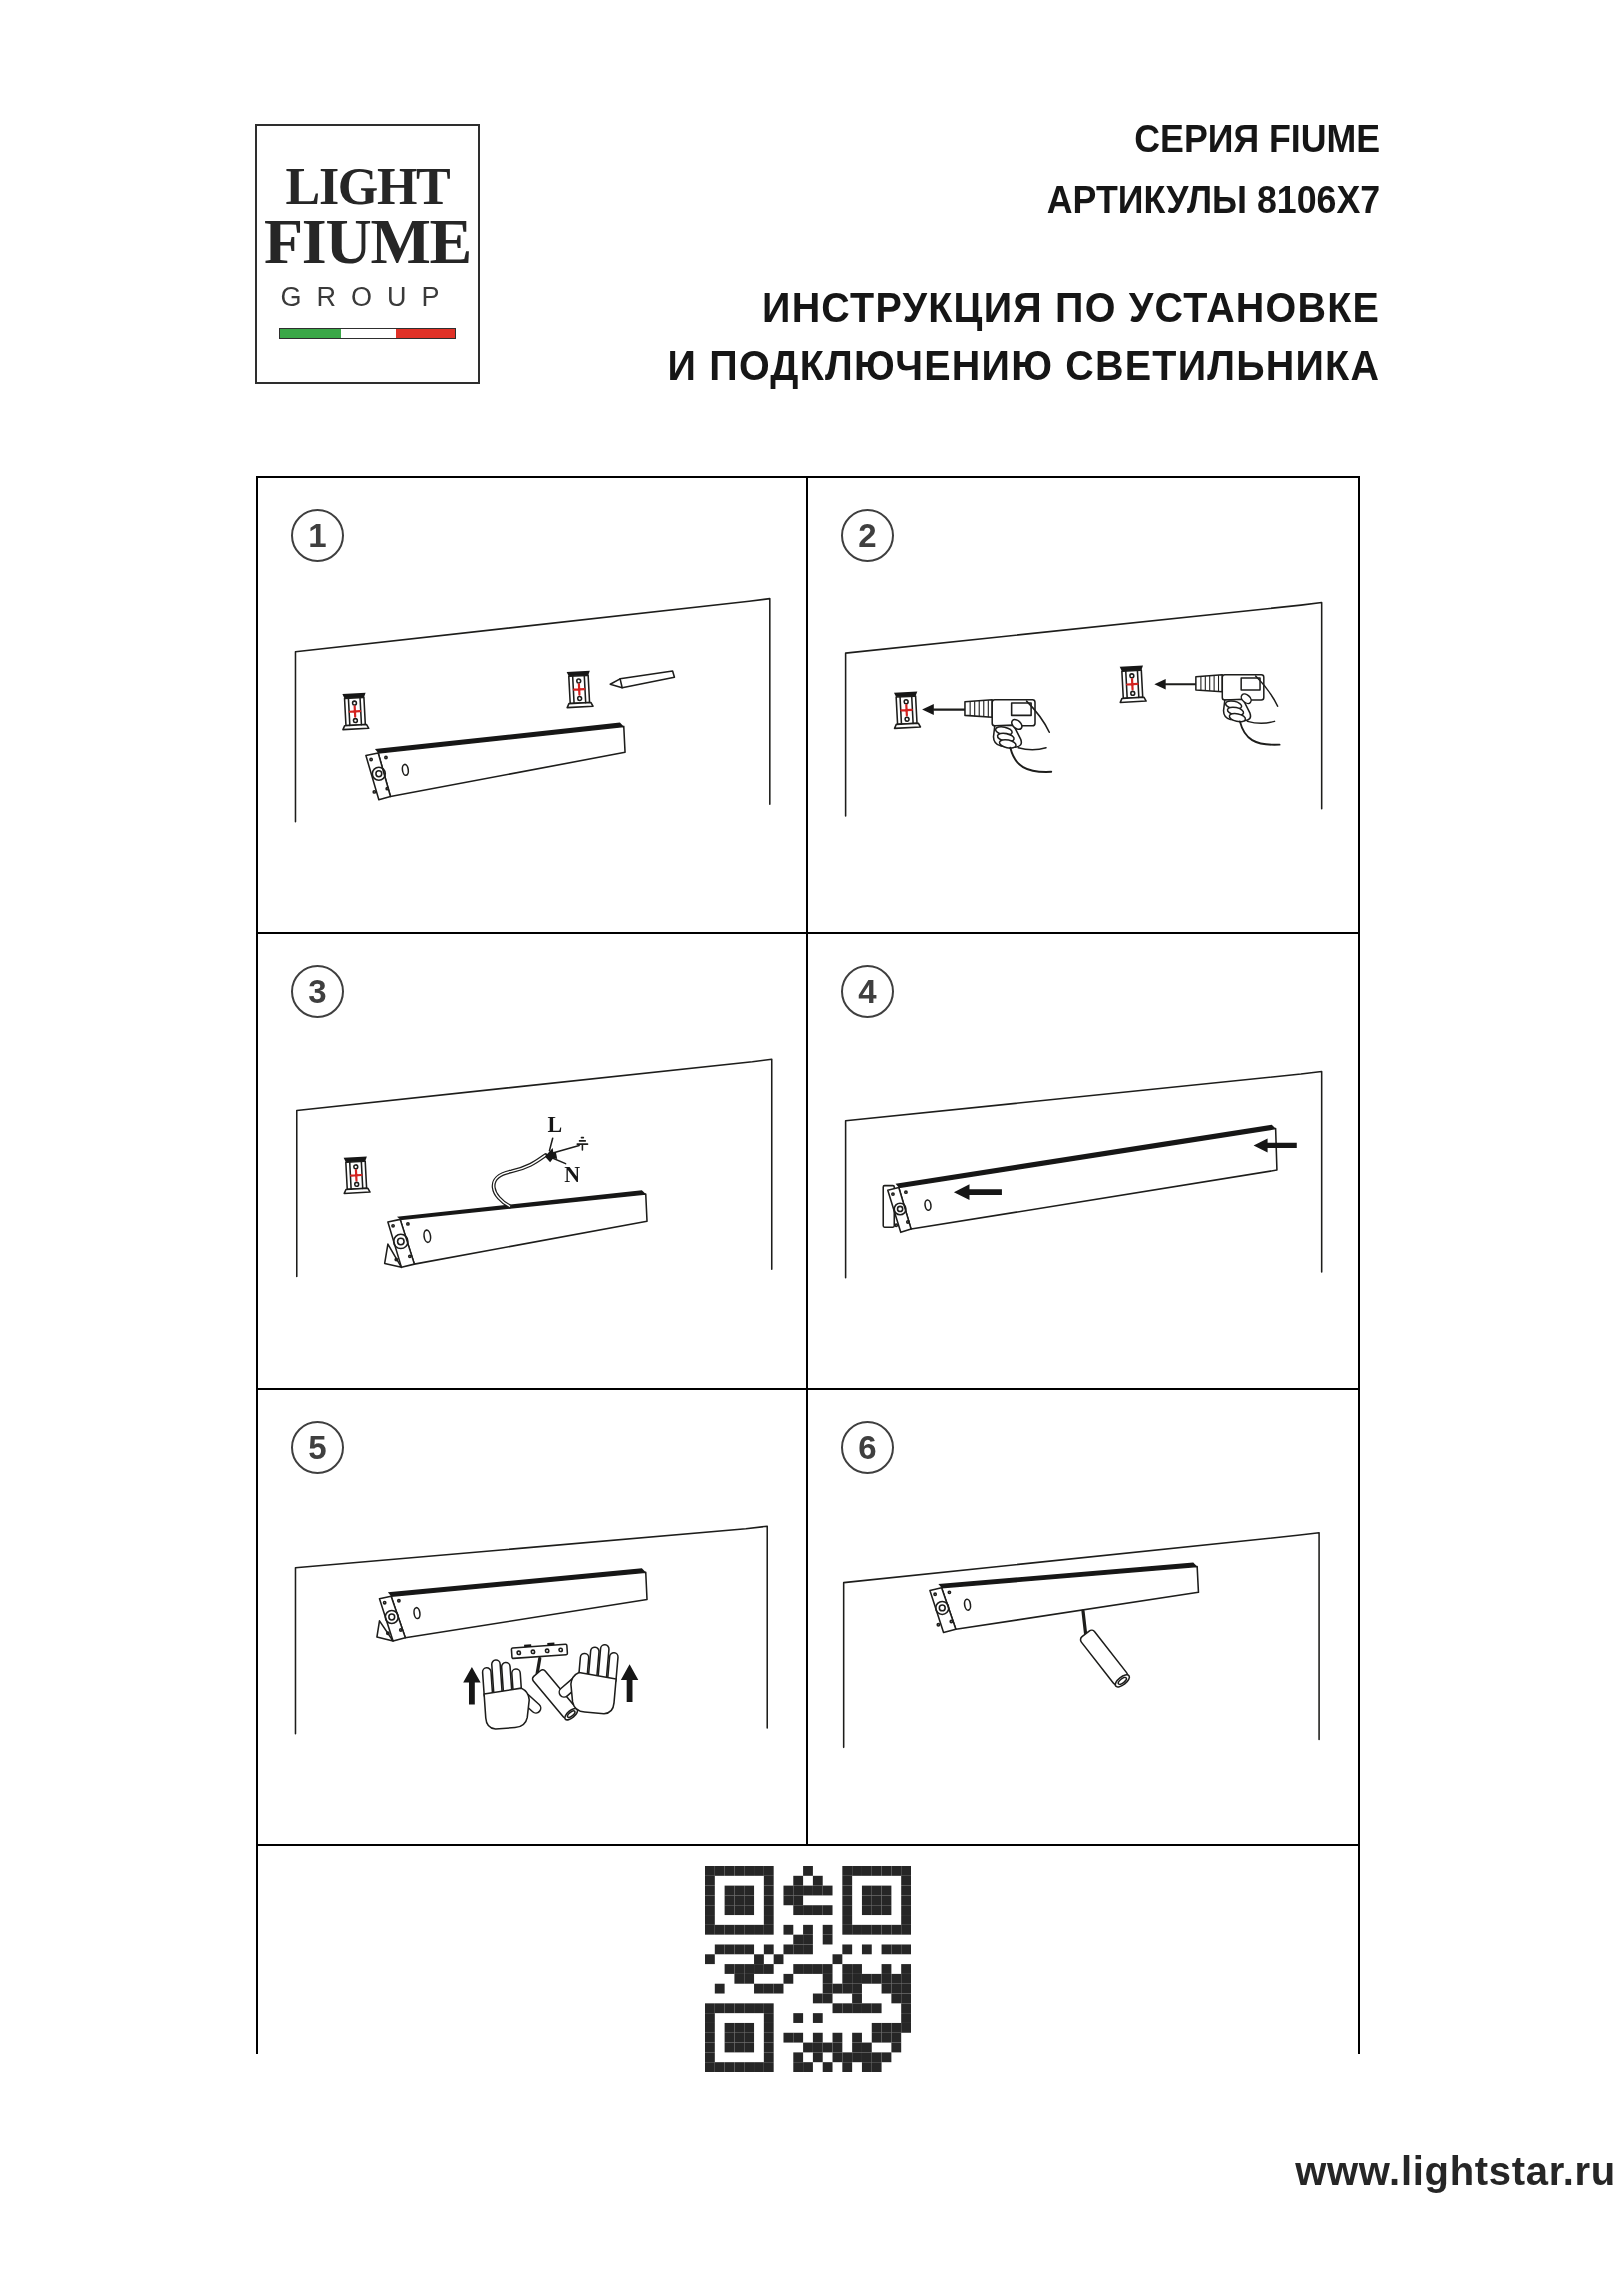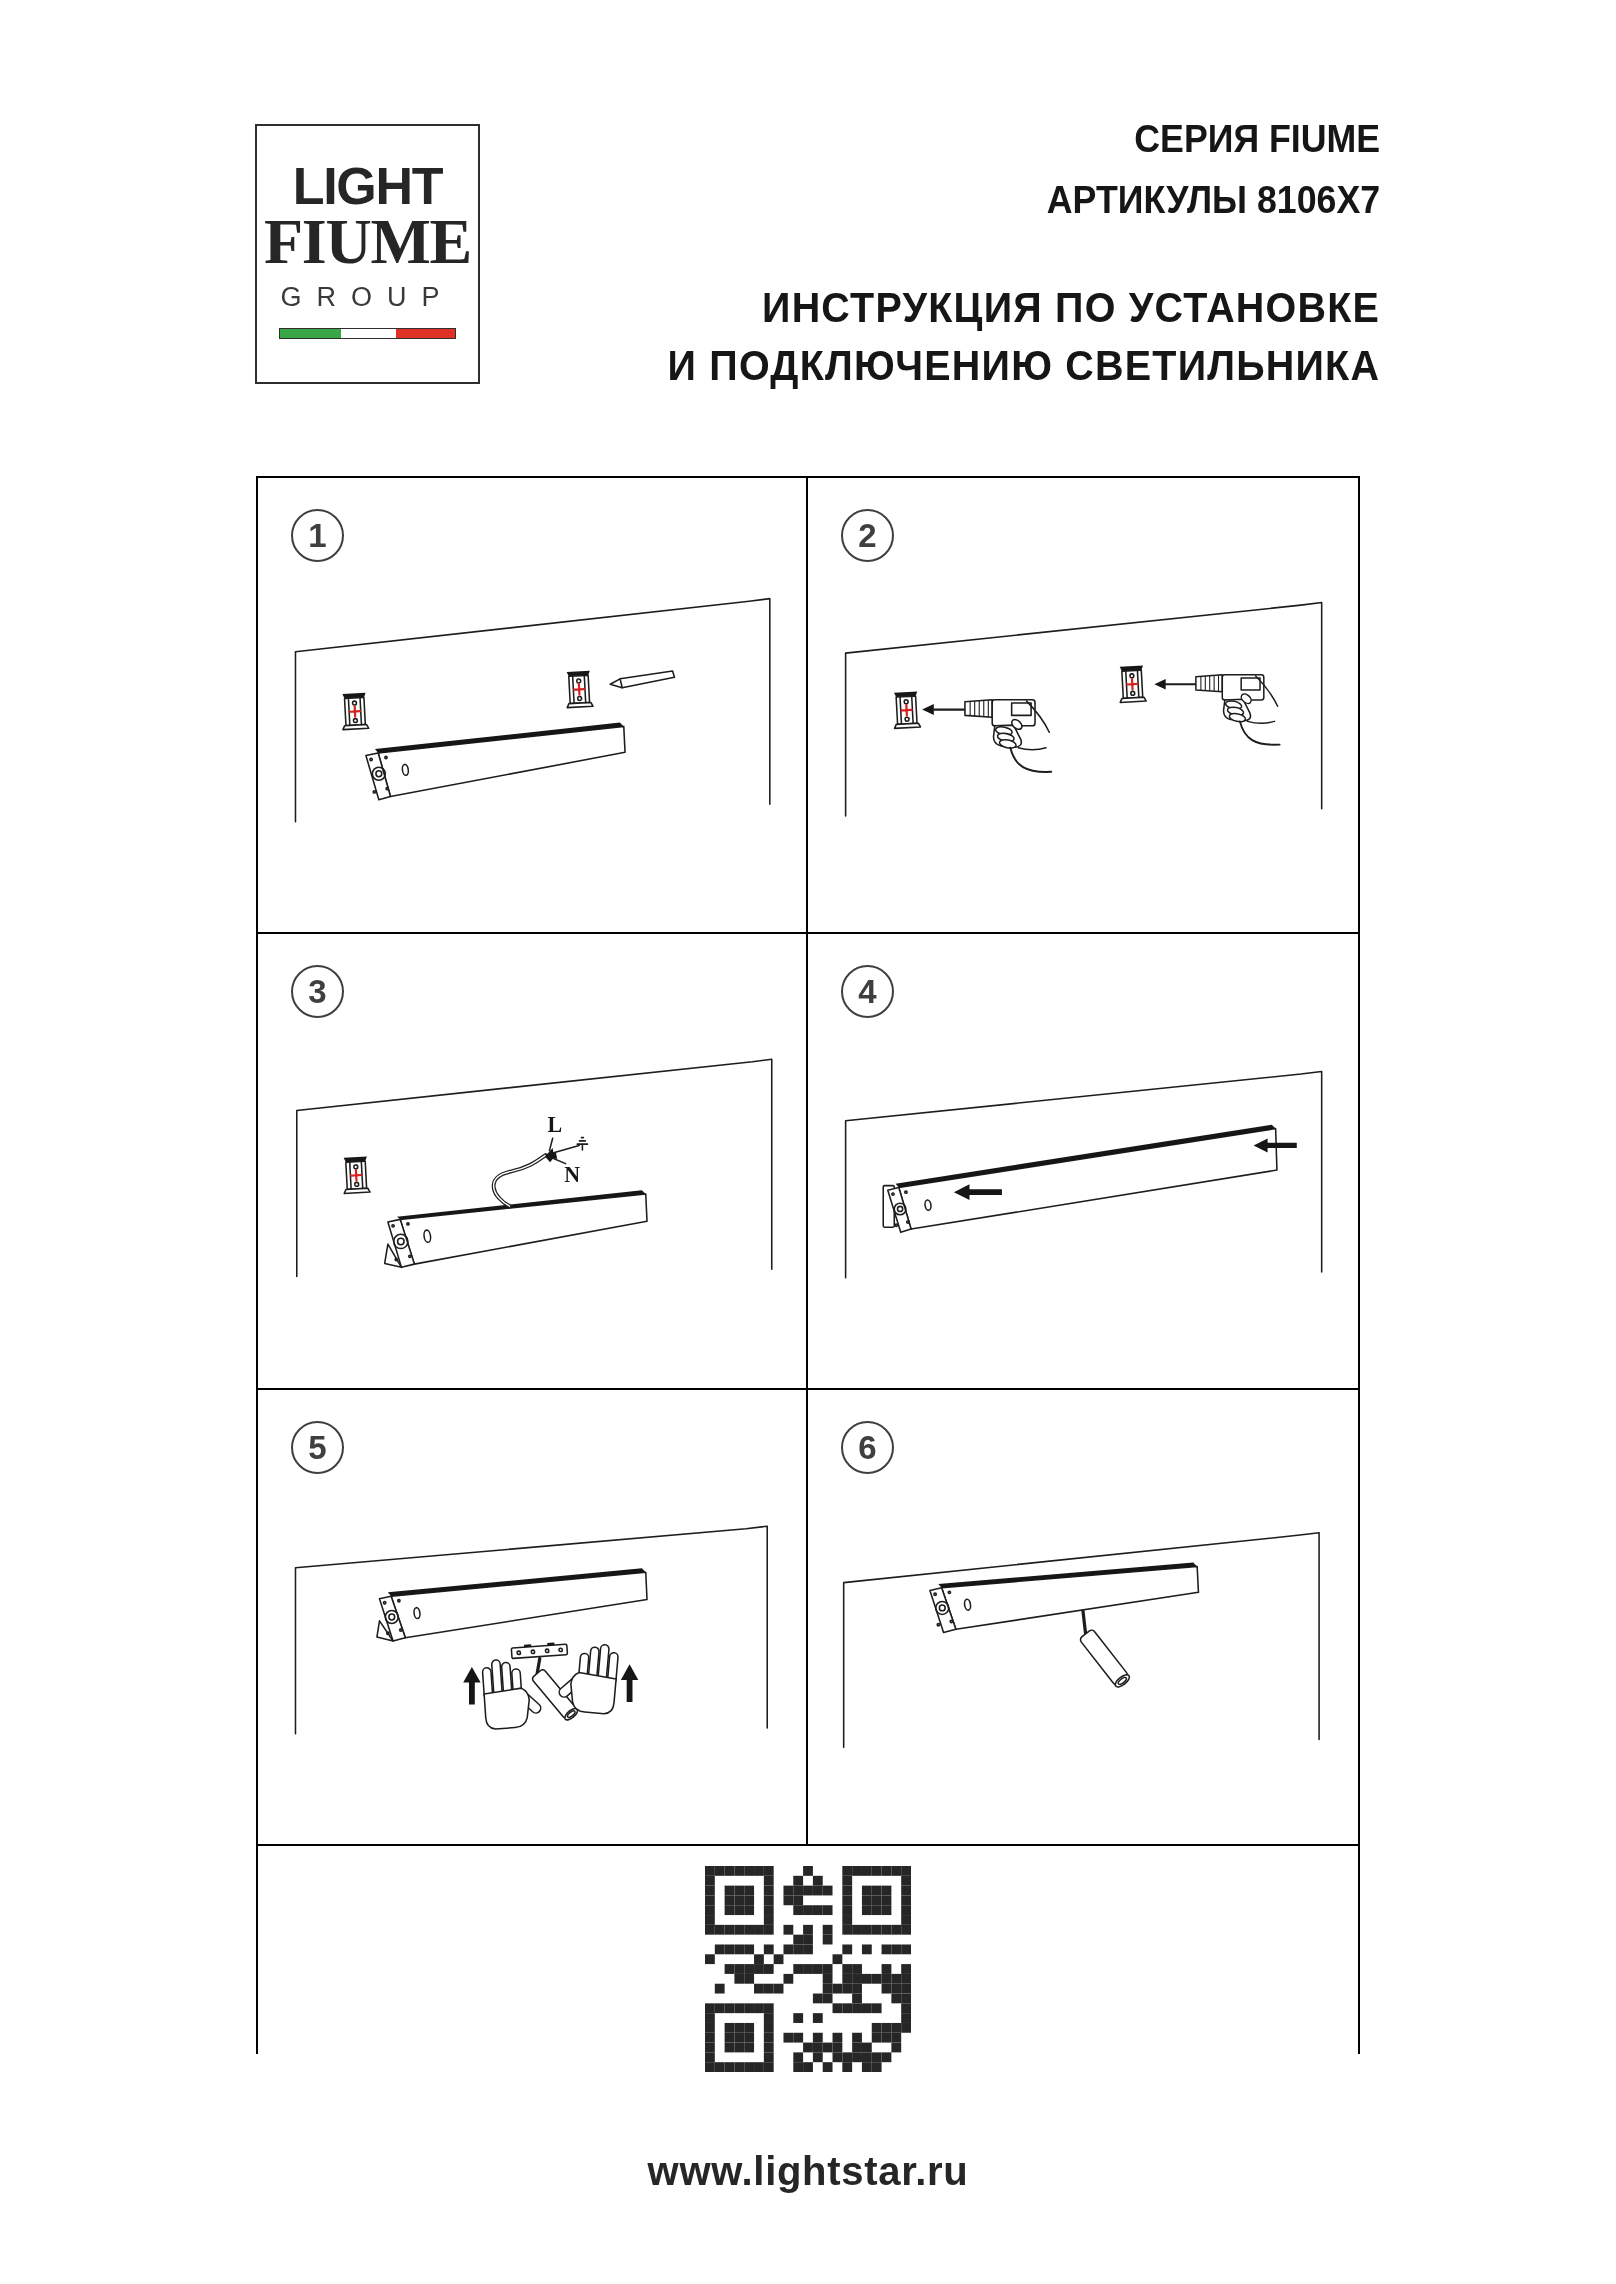--- a/index.html
+++ b/index.html
@@ -4,21 +4,21 @@
 <style>
   :root{
     --line:#1d1d1b; --marker-red:#d42320; --flag-green:#3aa747; --flag-red:#e03127; --ink:#262626;
   }
   *{margin:0;padding:0;box-sizing:border-box}
   body{background:#888;font-family:"Liberation Sans",sans-serif}
   .page{position:relative;width:1616px;height:2284px;background:#fff;margin:0 auto;overflow:hidden;color:var(--ink)}
 
   
   .logo{position:absolute;left:255px;top:124px;width:225px;height:260px;border:2px solid #2e2e2e;text-align:center;color:#262626}
-  .logo .l1{font-family:Liberation Sans, sans-serif;font-weight:bold;font-size:52px;line-height:49px;letter-spacing:-1.3px;margin-top:36px}
+  .logo .l1{font-family:Liberation Serif, serif;font-weight:bold;font-size:52px;line-height:49px;letter-spacing:-1.3px;margin-top:36px}
   .logo .l2{font-family:"Liberation Serif",serif;font-weight:bold;font-size:64px;line-height:61px;letter-spacing:-1.3px}
   .logo .l3{font-size:27px;font-weight:normal;letter-spacing:15px;margin-top:10.4px;padding-left:0;color:#3a3a3a}
   .flag{width:177px;height:11px;border:1.3px solid #2e2e2e;margin:14.3px auto 0;display:flex}
   .flag div{height:100%}
   .flag .fg{width:35%;background:var(--flag-green)}
   .flag .fw{width:31%;background:#fff}
   .flag .fr{width:34%;background:var(--flag-red)}
 
   
   .hdr{position:absolute;top:109px;right:236px;text-align:right;color:#161616;transform:scaleX(.94);transform-origin:100% 0;white-space:nowrap}
@@ -39,21 +39,21 @@
   .rd{stroke:var(--marker-red);stroke-width:3.4;stroke-linecap:round;fill:none}
   .lbl{font-family:"Liberation Serif",serif;font-weight:bold;font-size:34px;fill:#161616}
 
   
   .qrrow{grid-column:1/3;border-bottom:none;display:flex;justify-content:center;align-items:flex-start;gap:48px}
   .qrg{display:flex;flex-direction:column;align-items:center}
   .qrnum{margin-top:29px;font-size:21.5px;font-weight:bold;letter-spacing:2.6px;color:#262626}
   .qrbox{margin-top:19.5px;background:#fff}
 
   
-  .footer{position:absolute;top:2149px;left:0;width:100%;text-align:center;font-size:40px;font-weight:bold;color:#262626;letter-spacing:0.7px}
+  .footer{position:absolute;top:2149px;left:0;width:100%;text-align:right;font-size:40px;font-weight:bold;color:#262626;letter-spacing:0.7px}
 </style>
 </head>
 <body>
 
 <svg width="0" height="0" style="position:absolute" aria-hidden="true">
   <defs>
     <g id="sym-bracket">
       <path class="d" d="M-18 -28 L18 -28 L15 -21 L-15 -21 Z"></path>
       <rect class="w" x="-15" y="-21" width="30" height="42"></rect>
       <path class="w" d="M-17 21 L17 21 L20 27 L-20 27 Z"></path>

